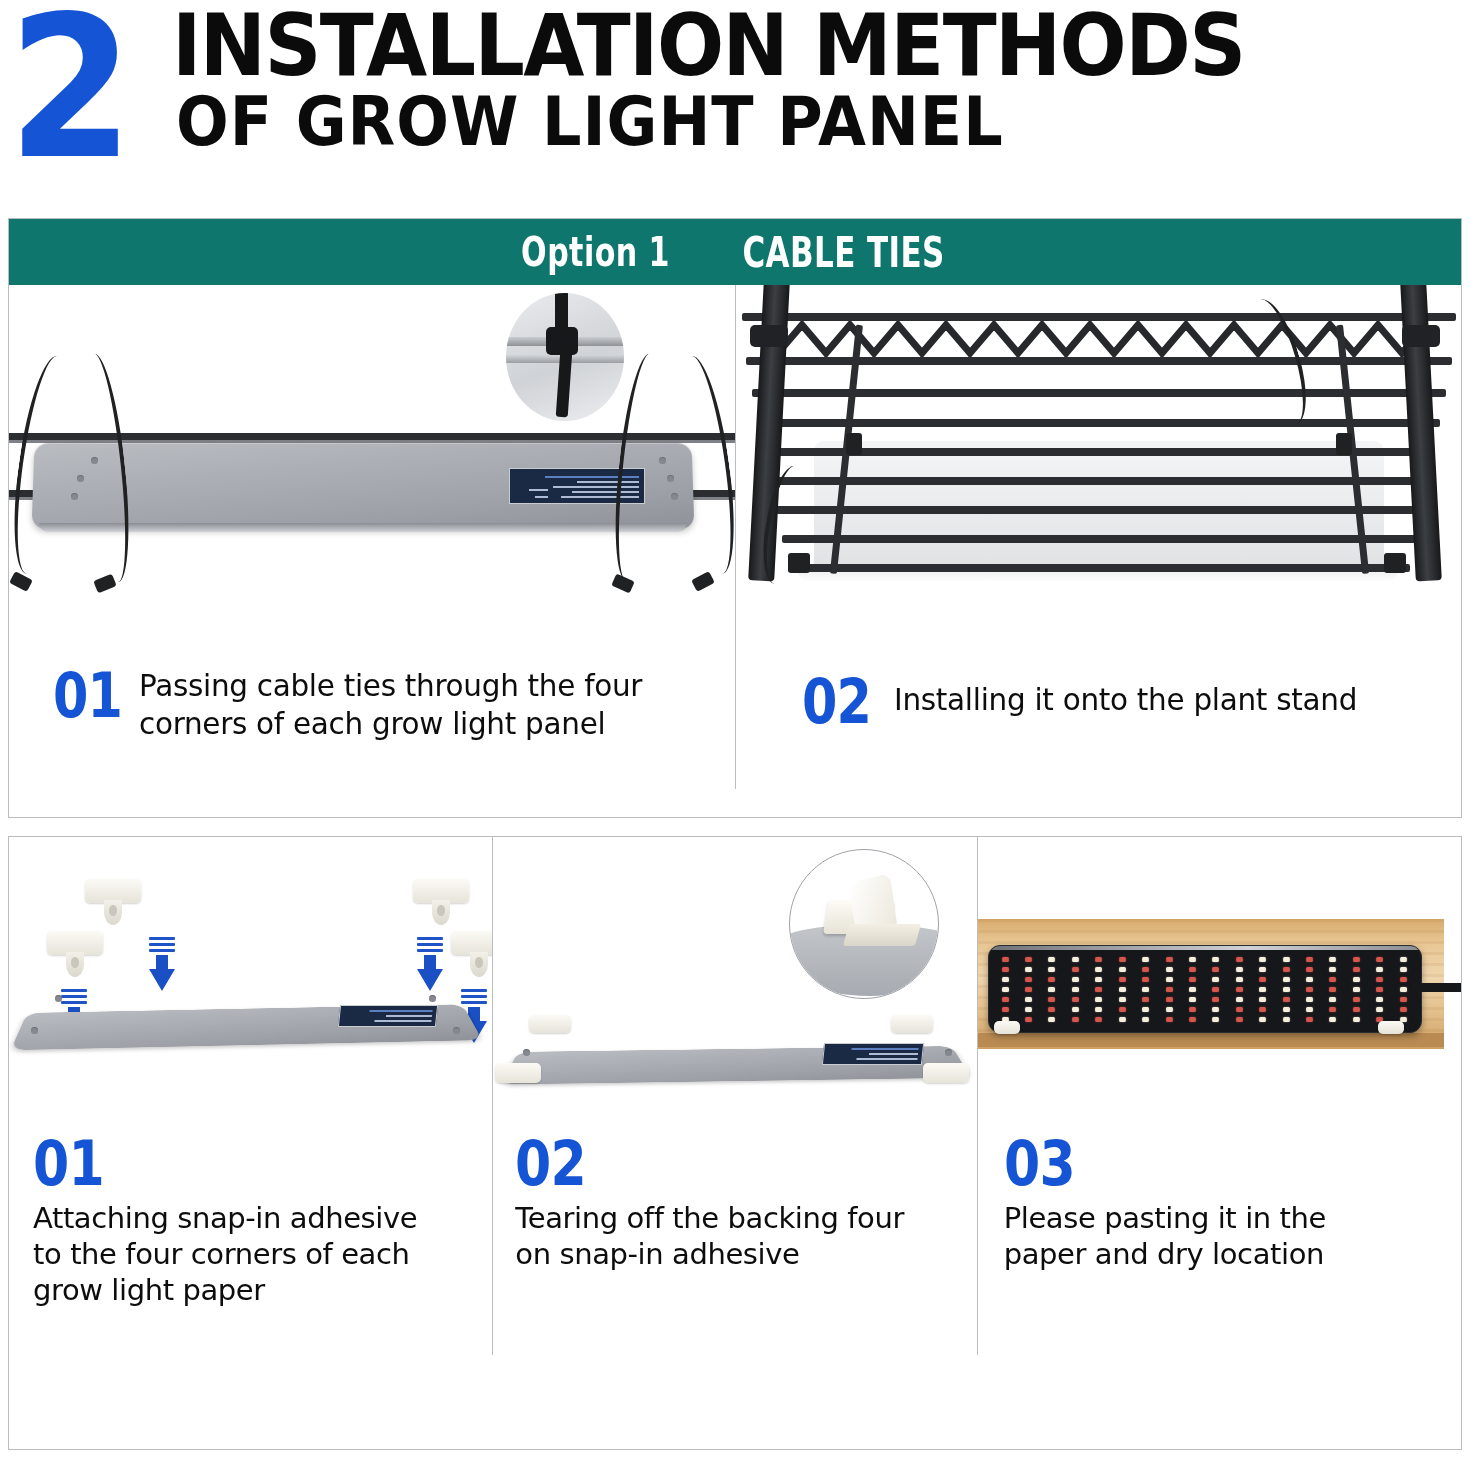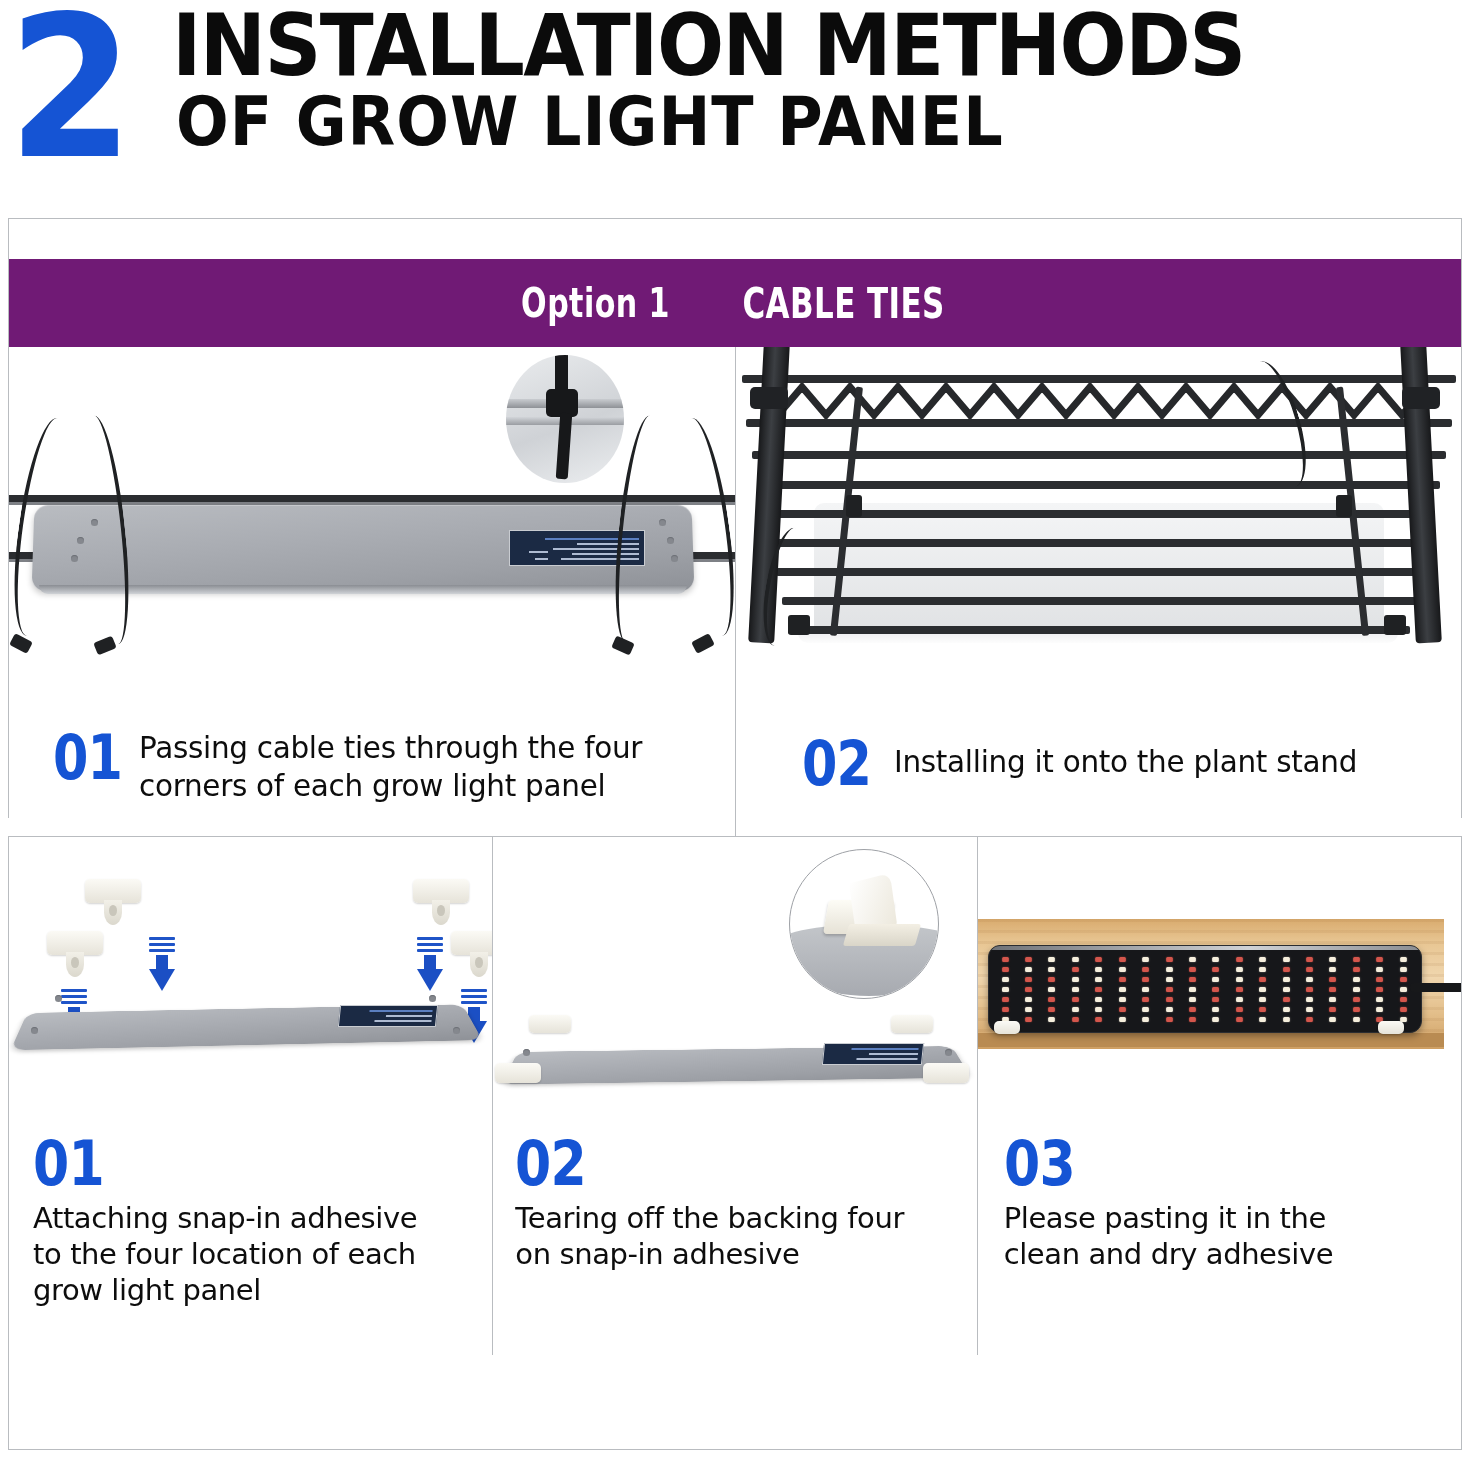--- a/index.html
+++ b/index.html
@@ -20,22 +20,22 @@
            font-weight:bold;color:#0b0b0b;letter-spacing:1px;
            transform:scaleY(1.1);transform-origin:left top;white-space:nowrap;
            font-family:"DejaVu Sans",sans-serif;}
 
   
   .section{position:absolute;left:8px;width:1454px;border:1px solid #b9bcc0;
            box-sizing:border-box;background:#fff;}
   .sec1{top:218px;height:600px;}
   .sec2{top:836px;height:614px;}
 
-  .banner{position:relative;height:88px;background:#701a75;display:flex;
-          align-items:center;justify-content:center;margin-top:40px;}
+  .banner{position:relative;height:66px;background:#0f766e;display:flex;
+          align-items:center;justify-content:center;}
   .banner .opt{color:#fff;font-weight:bold;font-size:35px;letter-spacing:.5px;
                transform:scaleX(.86) scaleY(1.18);transform-origin:center;
                font-family:"DejaVu Sans",sans-serif;}
   .banner .kind{color:#fff;font-weight:bold;font-size:36px;letter-spacing:.5px;
                 margin-left:44px;transform:scaleX(.86) scaleY(1.18);
                 transform-origin:center;font-family:"DejaVu Sans",sans-serif;}
 
   .cells{display:flex;height:calc(100% - 94px);}
   .cell{position:relative;flex:1;overflow:hidden;background:#fff;}
   .cell + .cell{border-left:1px solid #b9bcc0;}
@@ -287,21 +287,21 @@
           <div class="screw" style="left:444px;top:190px;"></div>
           <div class="label" style="left:330px;top:168px;width:96px;height:20px;transform:rotate(180deg) skewX(-6deg);">
             <i style="top:4px;width:60%;"></i>
               <i style="top:9px;width:48%;"></i>
             <i style="top:14px;width:66%;background:#5b7fc0;"></i>
           </div>
         </div>
 
         <div class="cap" style="top:296px;left:24px;right:18px;">
           <span class="num num-stack">01</span>
-          <div class="txt2" style="width:400px;">Attaching snap-in adhesive to the four location of each grow light panel</div>
+          <div class="txt2" style="width:400px;">Attaching snap-in adhesive to the four corners of each grow light paper</div>
         </div>
       </div>
 
       <div class="cell">
         <div class="photo" style="height:300px;">
 
           <div class="inset" style="left:296px;top:12px;width:148px;height:148px;background:#fff;border:1px solid #9ea1a6;">
             <div style="position:absolute;left:-16px;top:74px;width:190px;height:72px;
                         background:linear-gradient(180deg,#c3c6ca,#a7aab0);
                         border-radius:50%/30% 30% 70% 70%;"></div>
@@ -491,20 +491,20 @@
             <div class="bar" style="height:72%;"></div>
             </div>
           <div class="clip" style="left:400px;top:184px;width:26px;height:18px;">
             <div class="bar" style="height:72%;"></div>
             </div>
           <div style="position:absolute;left:432px;top:146px;width:60px;height:9px;background:#17181a;border-radius:4px;"></div>
         </div>
 
         <div class="cap" style="top:296px;left:26px;right:14px;">
           <span class="num num-stack">03</span>
-          <div class="txt2" style="width:380px;">Please pasting it in the clean and dry adhesive</div>
+          <div class="txt2" style="width:380px;">Please pasting it in the paper and dry location</div>
         </div>
       </div>
 
     </div>
   </div>
 
 </div>
 
 </body></html>

